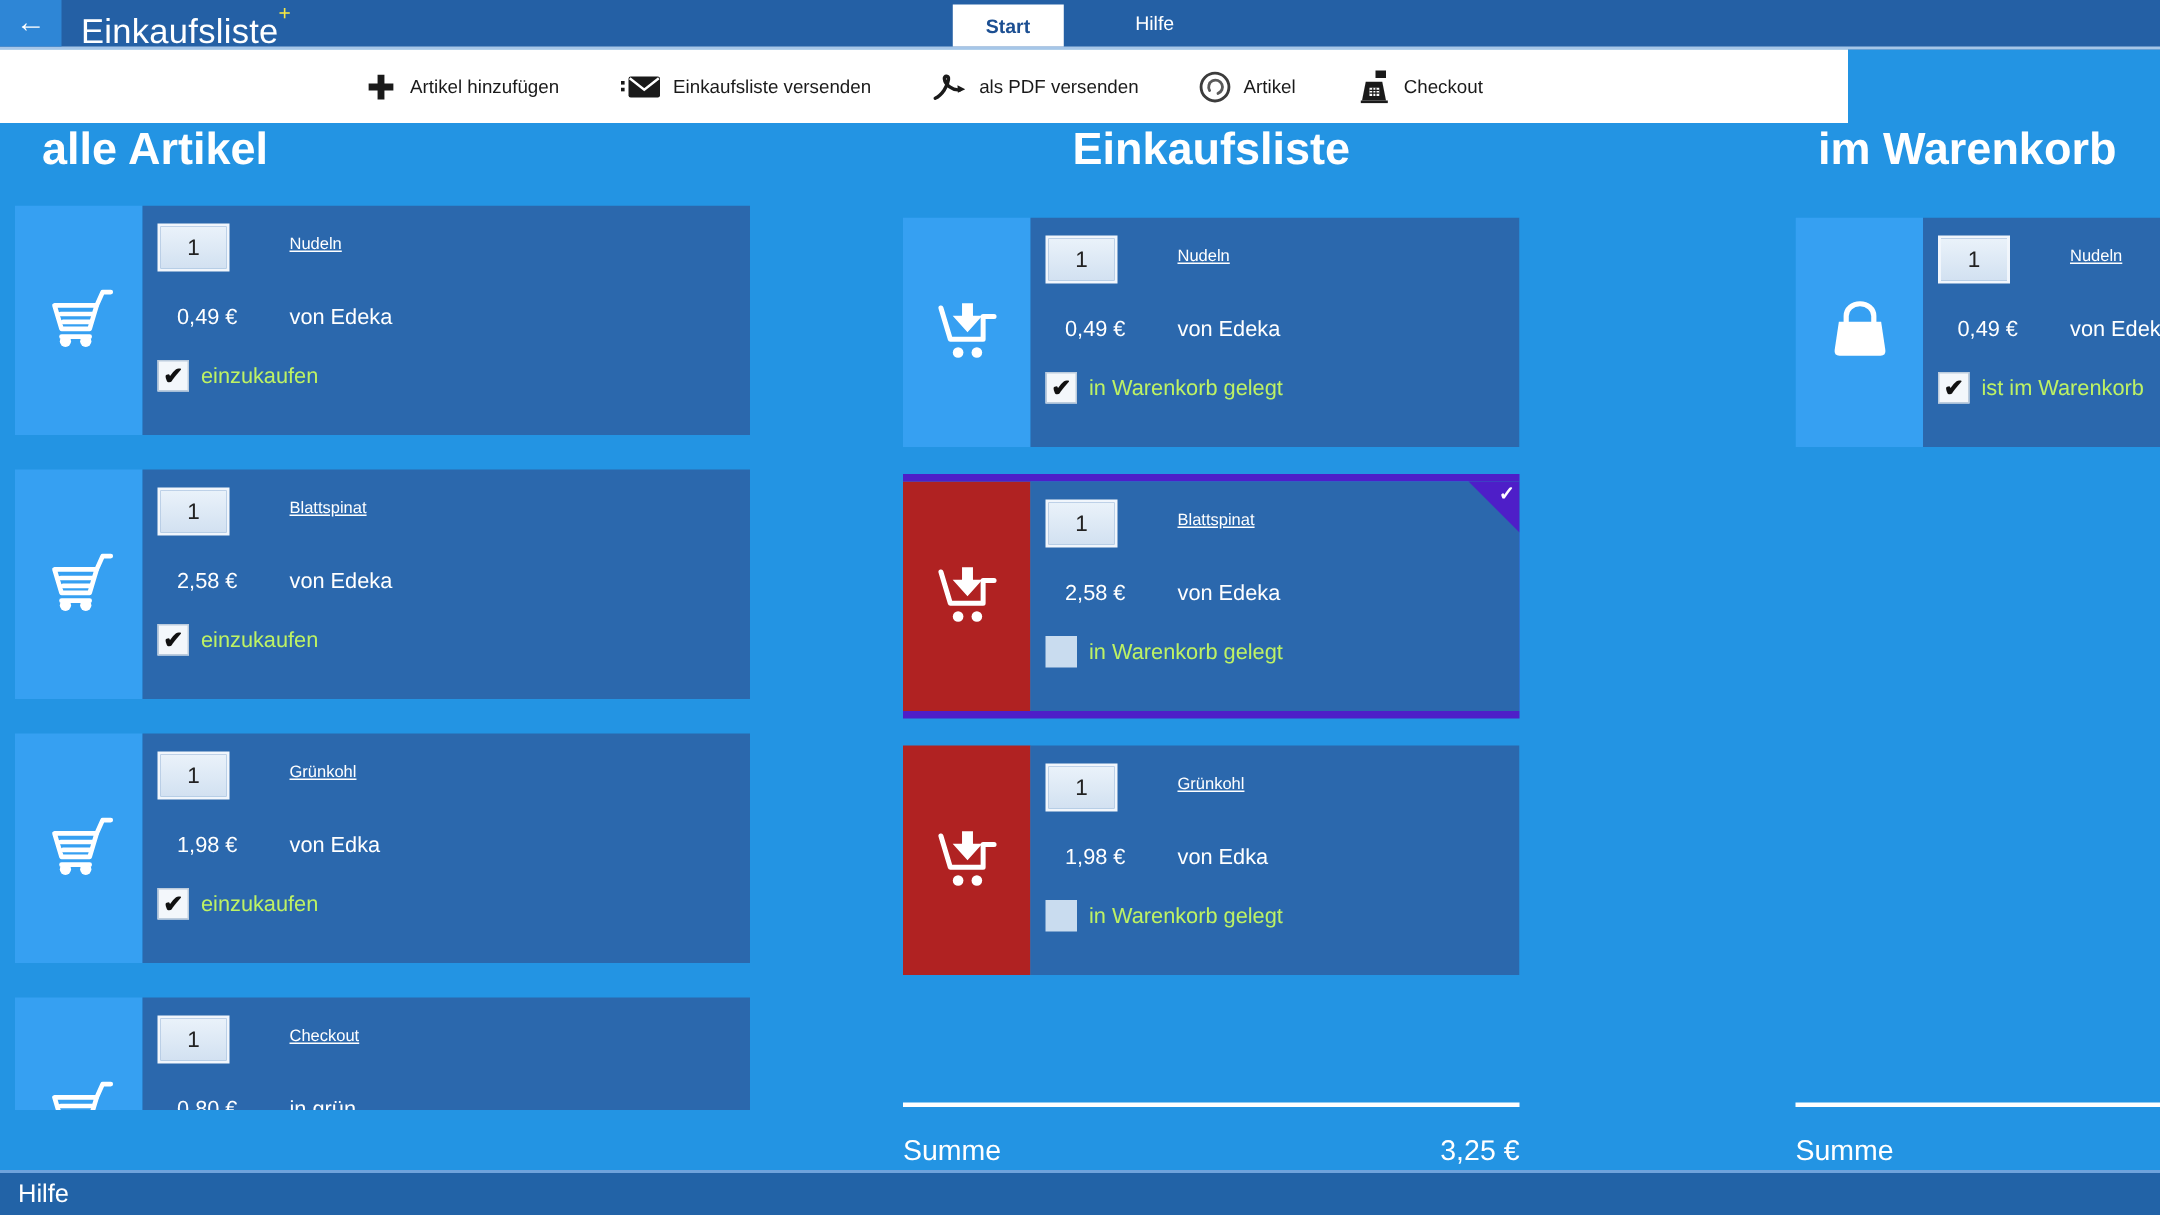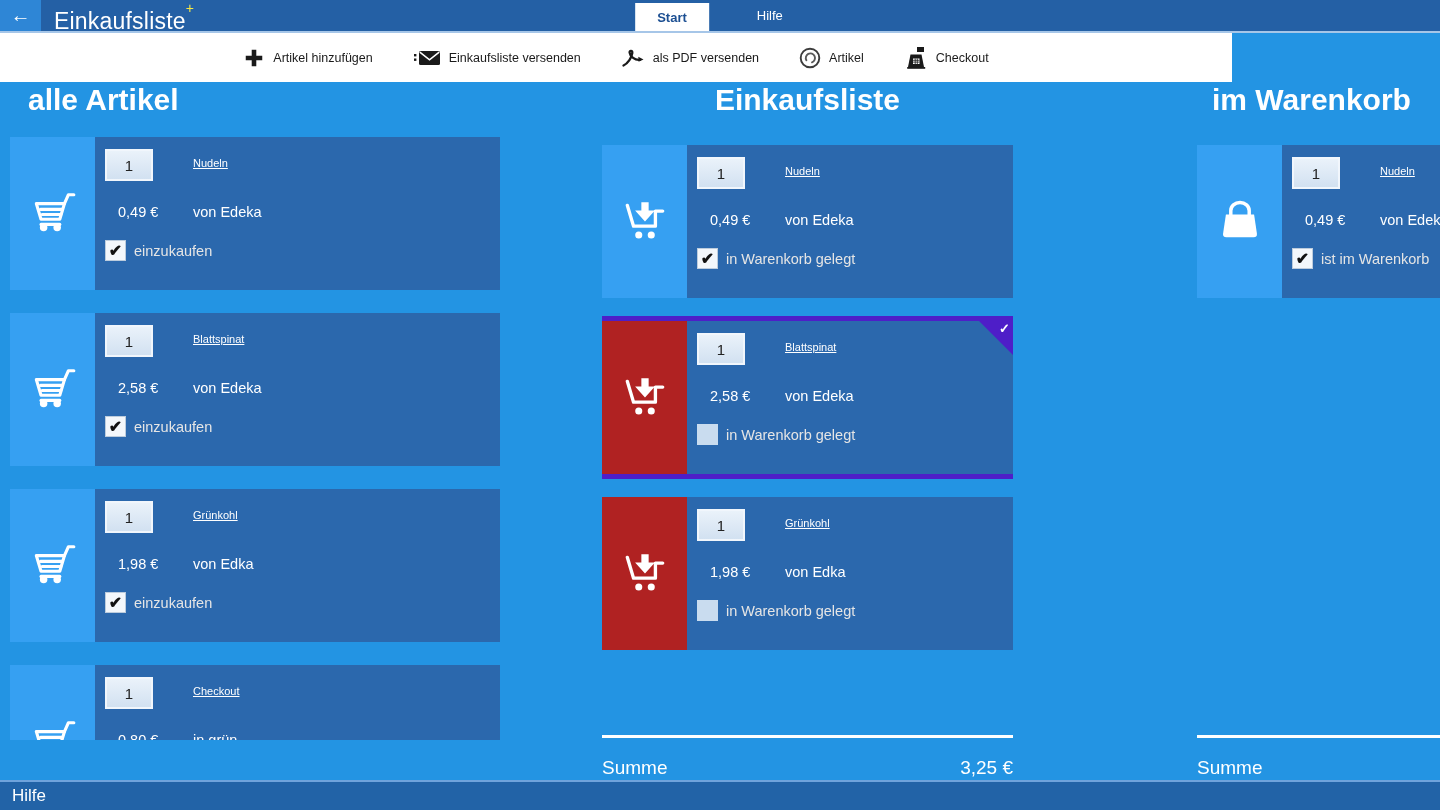--- a/index.html
+++ b/index.html
@@ -51,21 +51,21 @@
   .qty { position:absolute; left:10px; top:12px; width:48px; height:32px; text-align:center;
          font-size:15px; color:#222; background:linear-gradient(#EAF2FA,#D2E1F1);
          border:2px solid #F1F6FC; font-family:"Liberation Sans",sans-serif; }
   .iname  { position:absolute; left:98px; top:20px; font-size:11px;text-decoration:underline; }
   .iprice { position:absolute; left:23px; top:67px; font-size:14.5px; }
   .isrc   { position:absolute; left:98px; top:67px; font-size:14.5px; }
   .chkrow { position:absolute; left:10px; top:103px; display:flex; align-items:center; gap:8px; }
   .cb { width:21px; height:21px; flex:none; display:flex; align-items:center; justify-content:center;
         background:#C9DCEF; font-size:16px; font-weight:bold; color:#111; cursor:pointer; }
   .cb.checked { background:#F3F7FB; border:1px solid #BCCCDD; }
-  .cblabel { font-size:14.5px; color:#e5e5e5; }
+  .cblabel { font-size:14.5px; color:#bef264; }
   .corner { position:absolute; top:0; right:0; width:0; height:0;
             border-top:34px solid #4E1EC8; border-left:34px solid transparent; }
   .cornercheck { position:absolute; top:0px; right:3px; color:#fff; font-size:13px; font-weight:bold; }
 
   
   .summe { position:absolute; top:735px; border-top:3px solid #fff; padding-top:19px;
            display:flex; justify-content:space-between; color:#fff; font-size:19px; }
   #summe-list { left:602px; width:411px; }
   #summe-cart { left:1197px; width:243px; }
 

